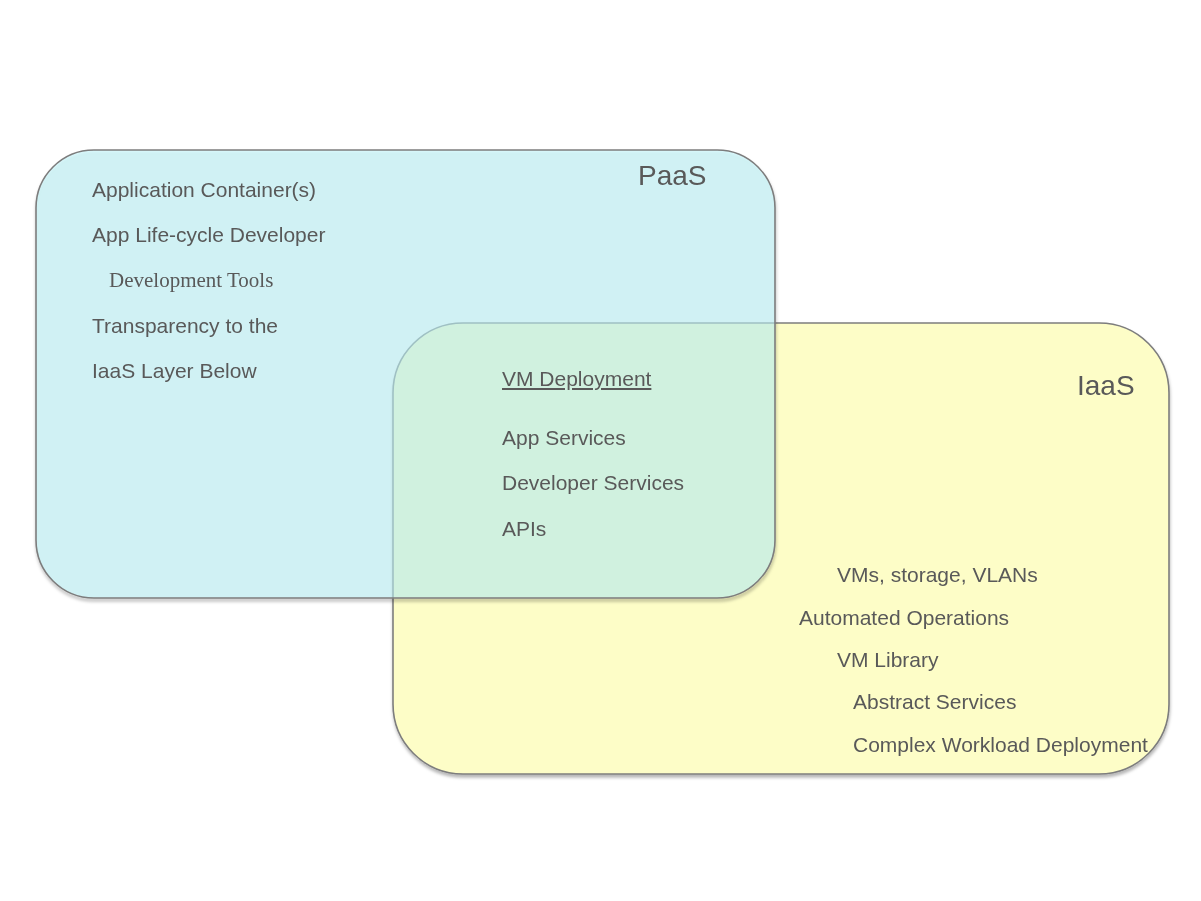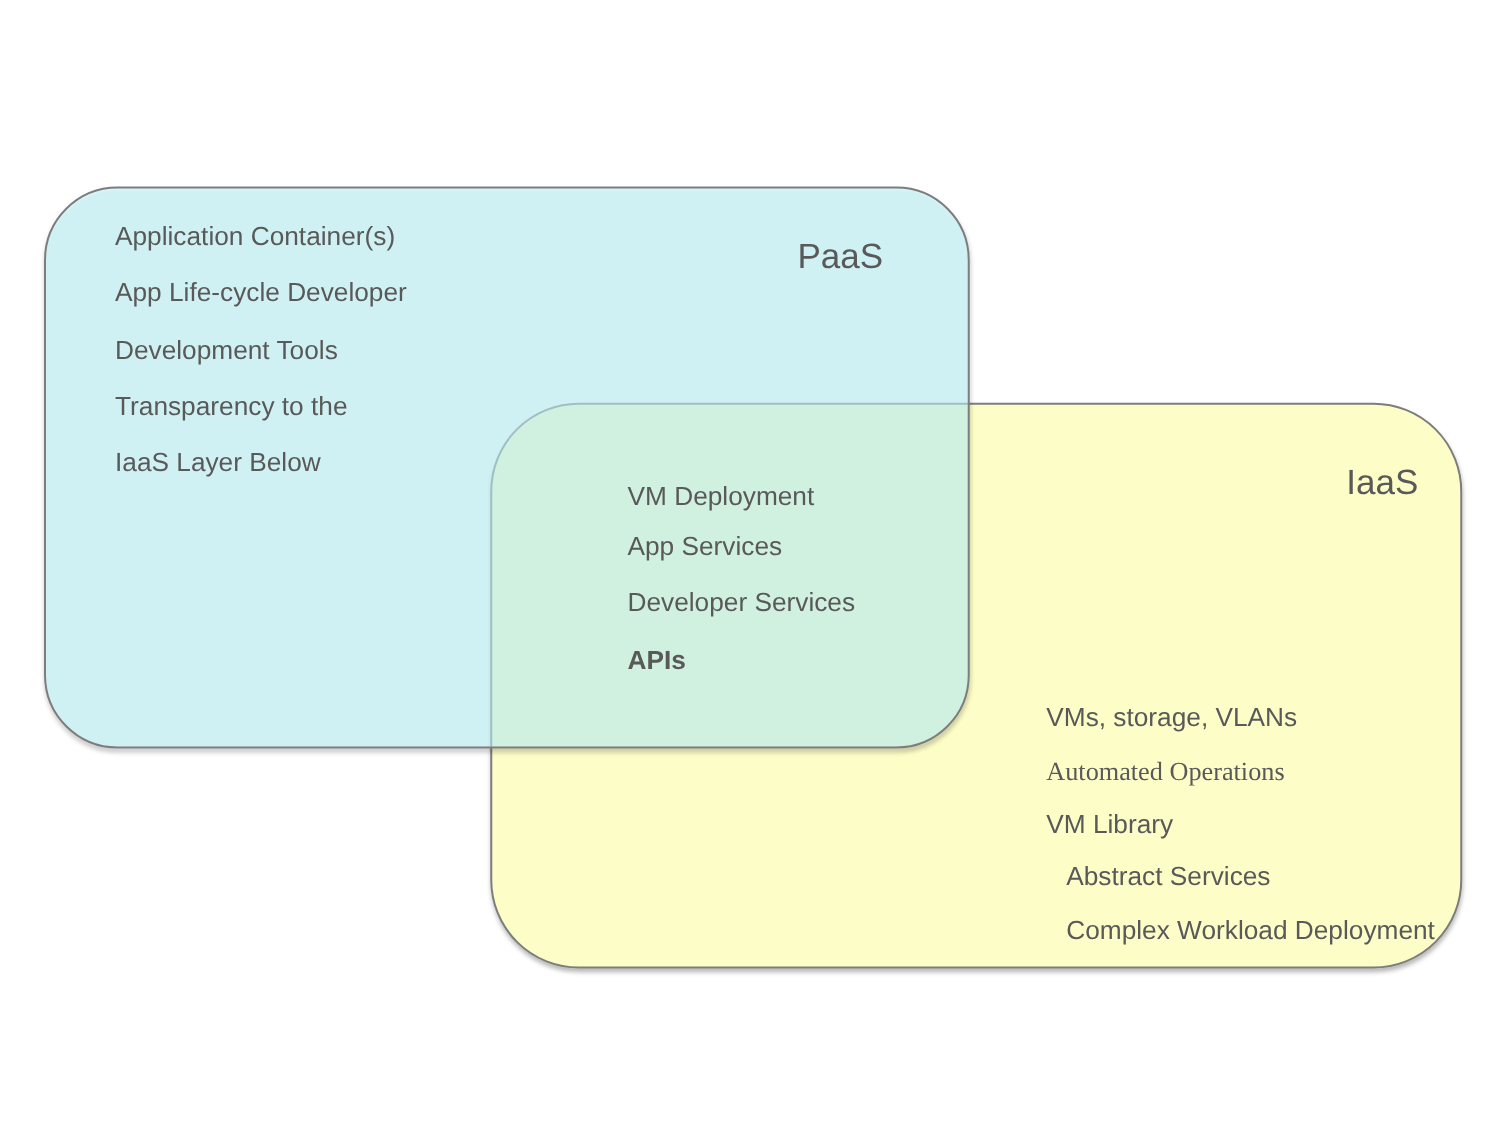--- a/index.html
+++ b/index.html
@@ -31,36 +31,36 @@
   .region-label {
     position: absolute;
     font-size: 28px;
     line-height: 28px;
     color: #595959;
     white-space: nowrap;
   }
   
   .paas-i0 { left: 60px; top: 179px; }
   .paas-i1 { left: 60px; top: 224px; }
-  .paas-i2 { left: 60px; top: 270px; }
+  .paas-i2 { left: 77px; top: 270px; font-family: Liberation Serif, serif; }
   .paas-i3 { left: 60px; top: 315px; }
   .paas-i4 { left: 60px; top: 360px; text-align: center; }
   
-  .ovl-i0 { left: 470px; top: 387px; }
+  .ovl-i0 { left: 470px; top: 368px; text-decoration: underline; }
   .ovl-i1 { left: 470px; top: 427px; }
   .ovl-i2 { left: 470px; top: 472px; text-align: right; }
-  .ovl-i3 { left: 470px; top: 518px; font-weight: bold; }
+  .ovl-i3 { left: 470px; top: 518px; }
   
   .iaas-i0 { left: 805px; top: 564px; }
-  .iaas-i1 { left: 805px; top: 607px; font-family: Liberation Serif, serif; }
+  .iaas-i1 { left: 767px; top: 607px; }
   .iaas-i2 { left: 805px; top: 649px; }
   .iaas-i3 { left: 821px; top: 691px; text-align: right; }
   .iaas-i4 { left: 821px; top: 734px; }
   
-  .paas-label { left: 638px; top: 162px; margin-top: 29px; }
+  .paas-label { left: 638px; top: 162px; }
   .iaas-label { left: 1061px; top: 372px; margin-left: 16px; }
 </style>
 </head>
 <body>
 
 <div class="diagram">
 
   <svg width="1201" height="901" viewBox="0 0 1201 901">
     <defs>
       <filter id="soft-shadow" x="-5%" y="-5%" width="112%" height="112%">

